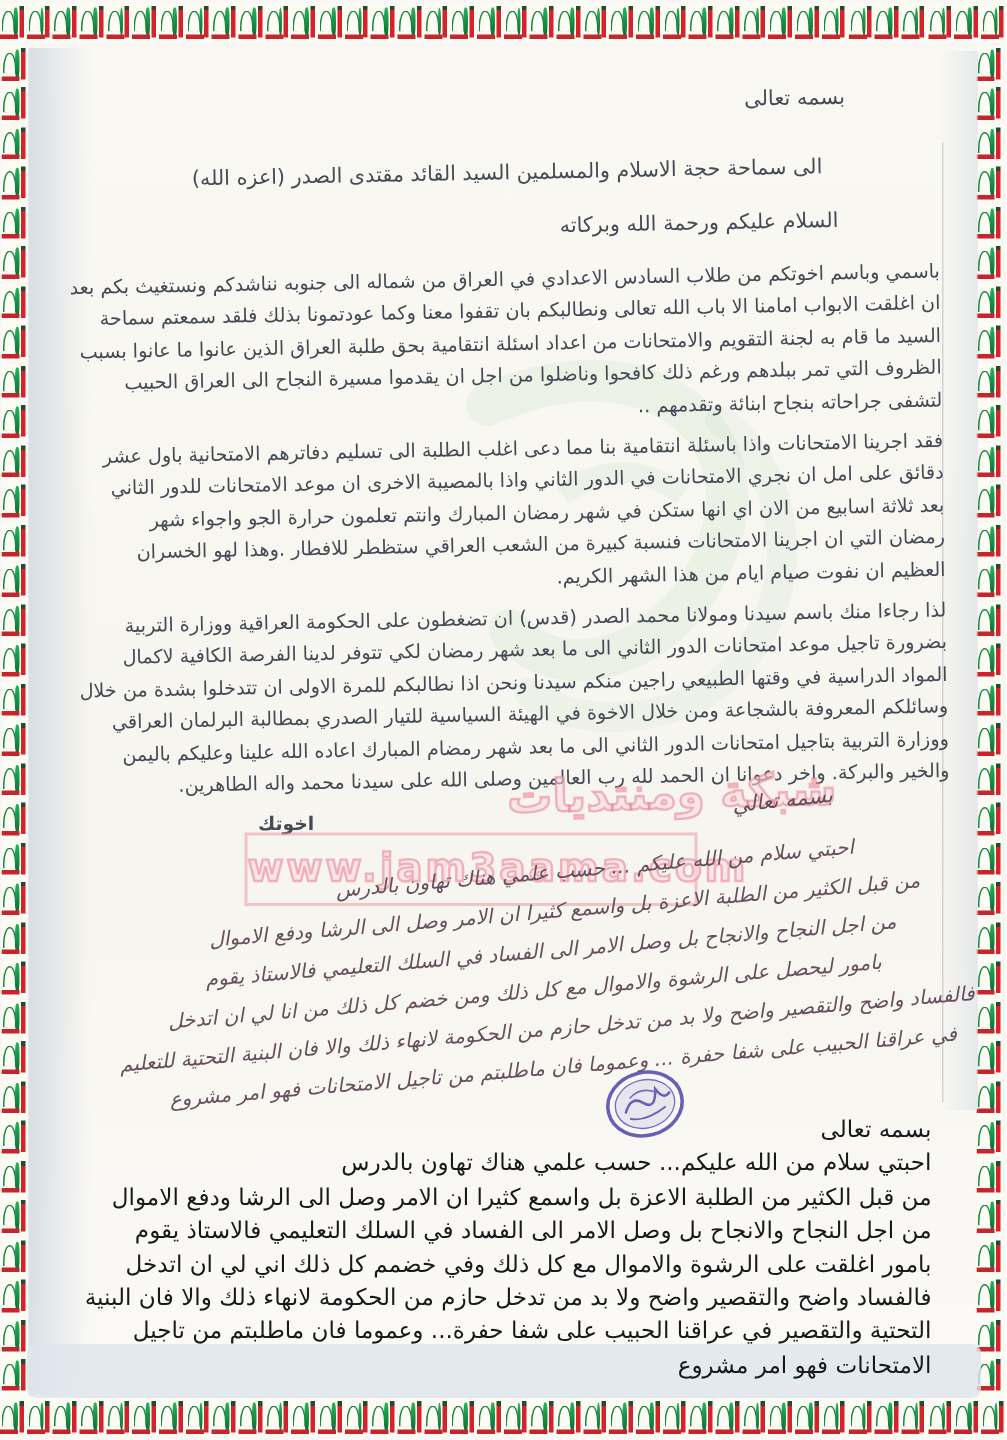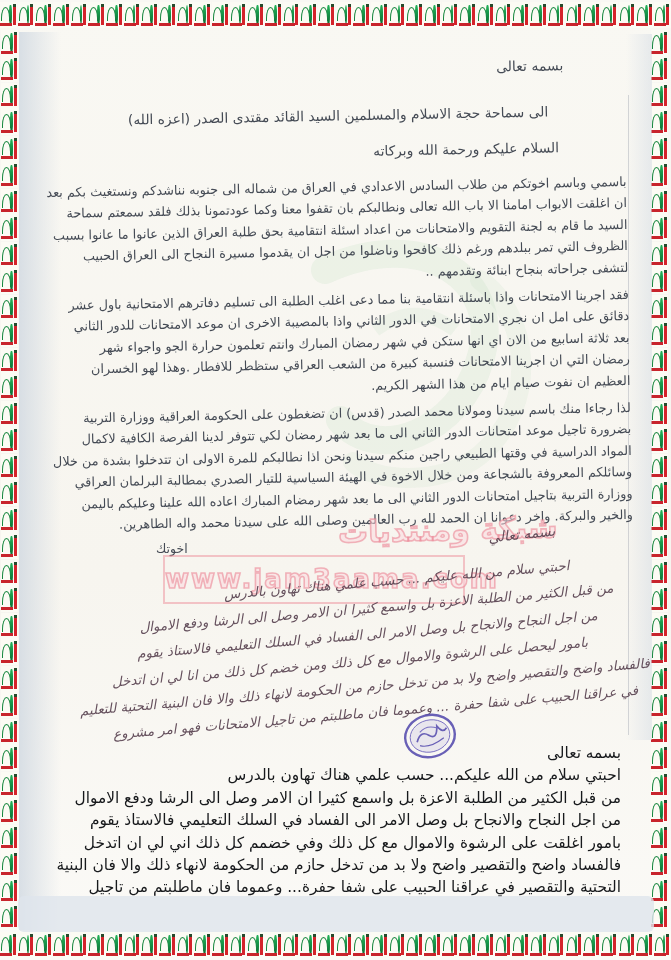--- a/index.html
+++ b/index.html
@@ -31,21 +31,21 @@
   
   #letter{position:absolute;left:58px;top:48px;width:566px;direction:rtl;text-align:right;
     color:#454b55;font-size:12.8px;transform:rotate(-1.1deg);transform-origin:100% 0;}
   #letter .ln{white-space:nowrap;line-height:21.4px;}
   .basmala-top{margin:6px 61px 0 0;font-size:14px;line-height:20px;}
   .addr{margin:25px 77px 0 0;font-size:13.8px;line-height:22px;white-space:nowrap;}
   .salam{margin:14px 67px 0 0;font-size:13.8px;line-height:22px;}
   .para{margin-top:14px;}
   .para+.para{margin-top:6px;}
   .closing{position:absolute;font-size:12.5px;color:#454b55;white-space:nowrap;}
-  #close1{left:156px;top:541px;}
+  #close1{left:172px;top:541px;font-weight:bold;}
   #close2{left:205px;top:569px;}
   
   .hand{position:absolute;direction:rtl;color:#5a4452;font-style:italic;white-space:nowrap;opacity:.93;}
   #hand-basmala{left:488px;top:526px;font-size:14px;transform:rotate(-6deg);}
   #hand-block{left:52px;top:547px;width:588px;text-align:right;font-size:13.4px;line-height:26px;
     transform:rotate(-4.8deg);transform-origin:100% 0;}
   #hand-block .hl{white-space:nowrap;}
   #hand-block .hl:nth-child(1){margin-left:0;margin-right:72px;}
   #hand-block .hl:nth-child(2){margin-right:30px;}
   #hand-block .hl:nth-child(3){margin-right:48px;}
@@ -719,15 +719,16 @@
   </svg>
 
   <div id="transcript">
     <div class="tl">بسمه تعالى</div>
     <div class="tl">احبتي سلام من الله عليكم... حسب علمي هناك تهاون بالدرس</div>
     <div class="tl">من قبل الكثير من الطلبة الاعزة بل واسمع كثيرا ان الامر وصل الى الرشا ودفع الاموال</div>
     <div class="tl">من اجل النجاح والانجاح بل وصل الامر الى الفساد في السلك التعليمي فالاستاذ يقوم</div>
     <div class="tl">بامور اغلقت على الرشوة والاموال مع كل ذلك وفي خضمم كل ذلك اني لي ان اتدخل</div>
     <div class="tl">فالفساد واضح والتقصير واضح ولا بد من تدخل حازم من الحكومة لانهاء ذلك والا فان البنية</div>
     <div class="tl">التحتية والتقصير في عراقنا الحبيب على شفا حفرة... وعموما فان ماطلبتم من تاجيل</div>
+    <div class="tl">الامتحانات فهو امر مشروع</div>
   </div>
 
 </div>
 
 </body></html>

